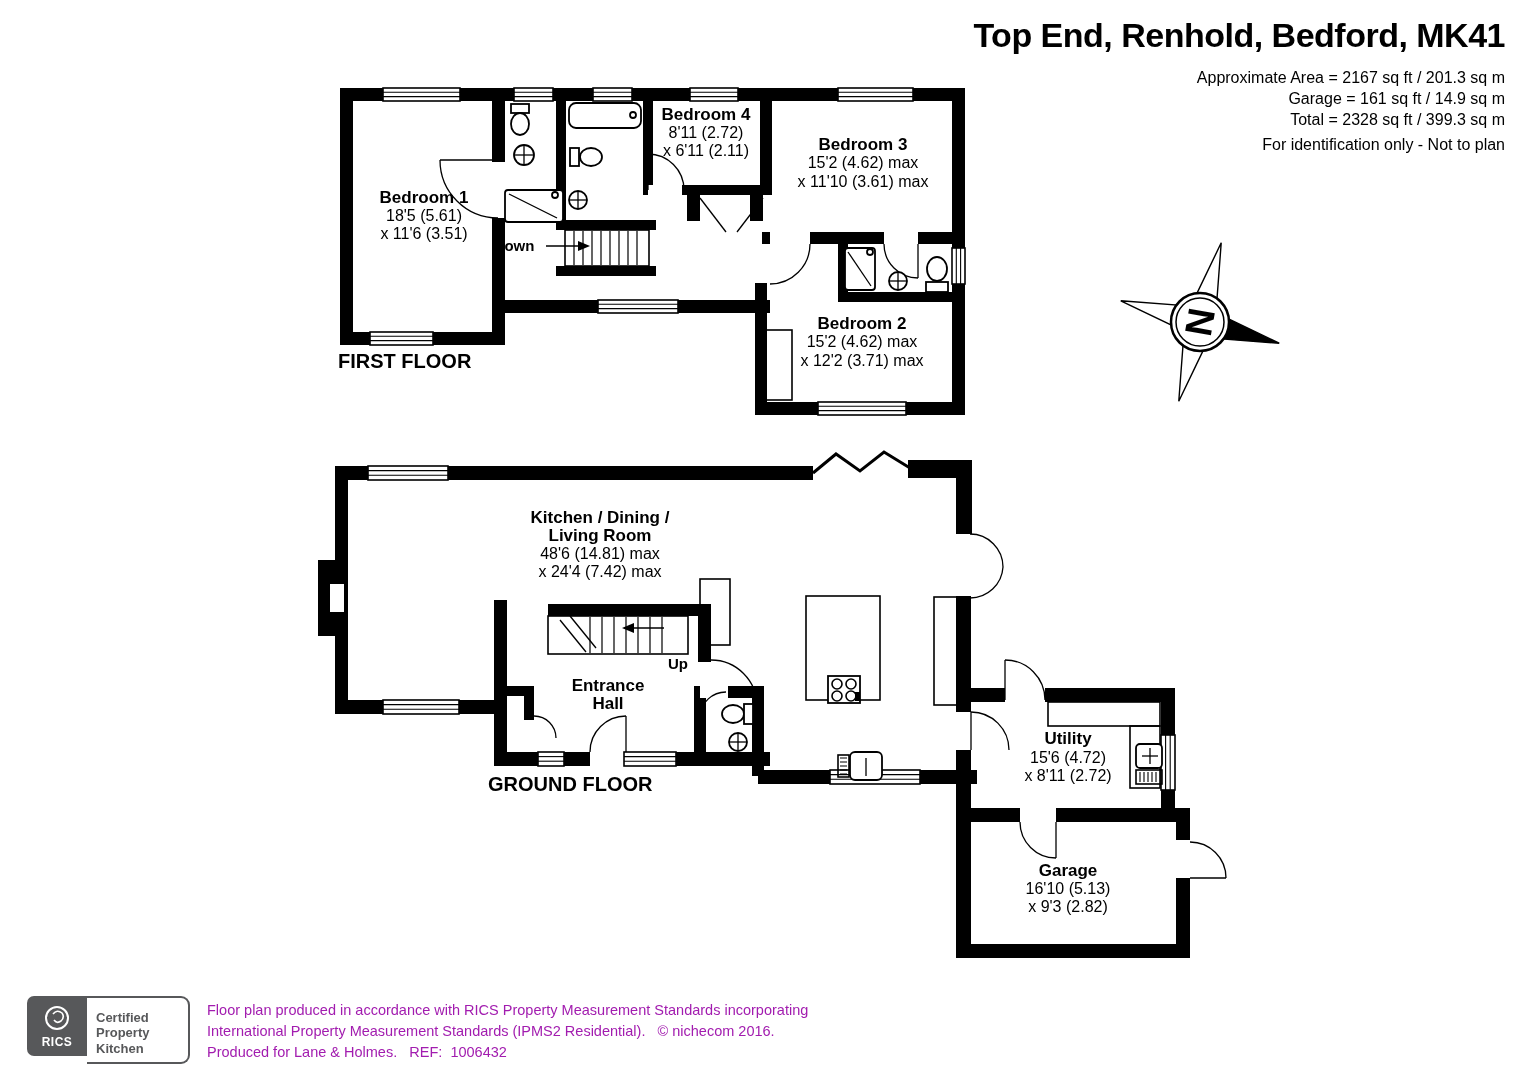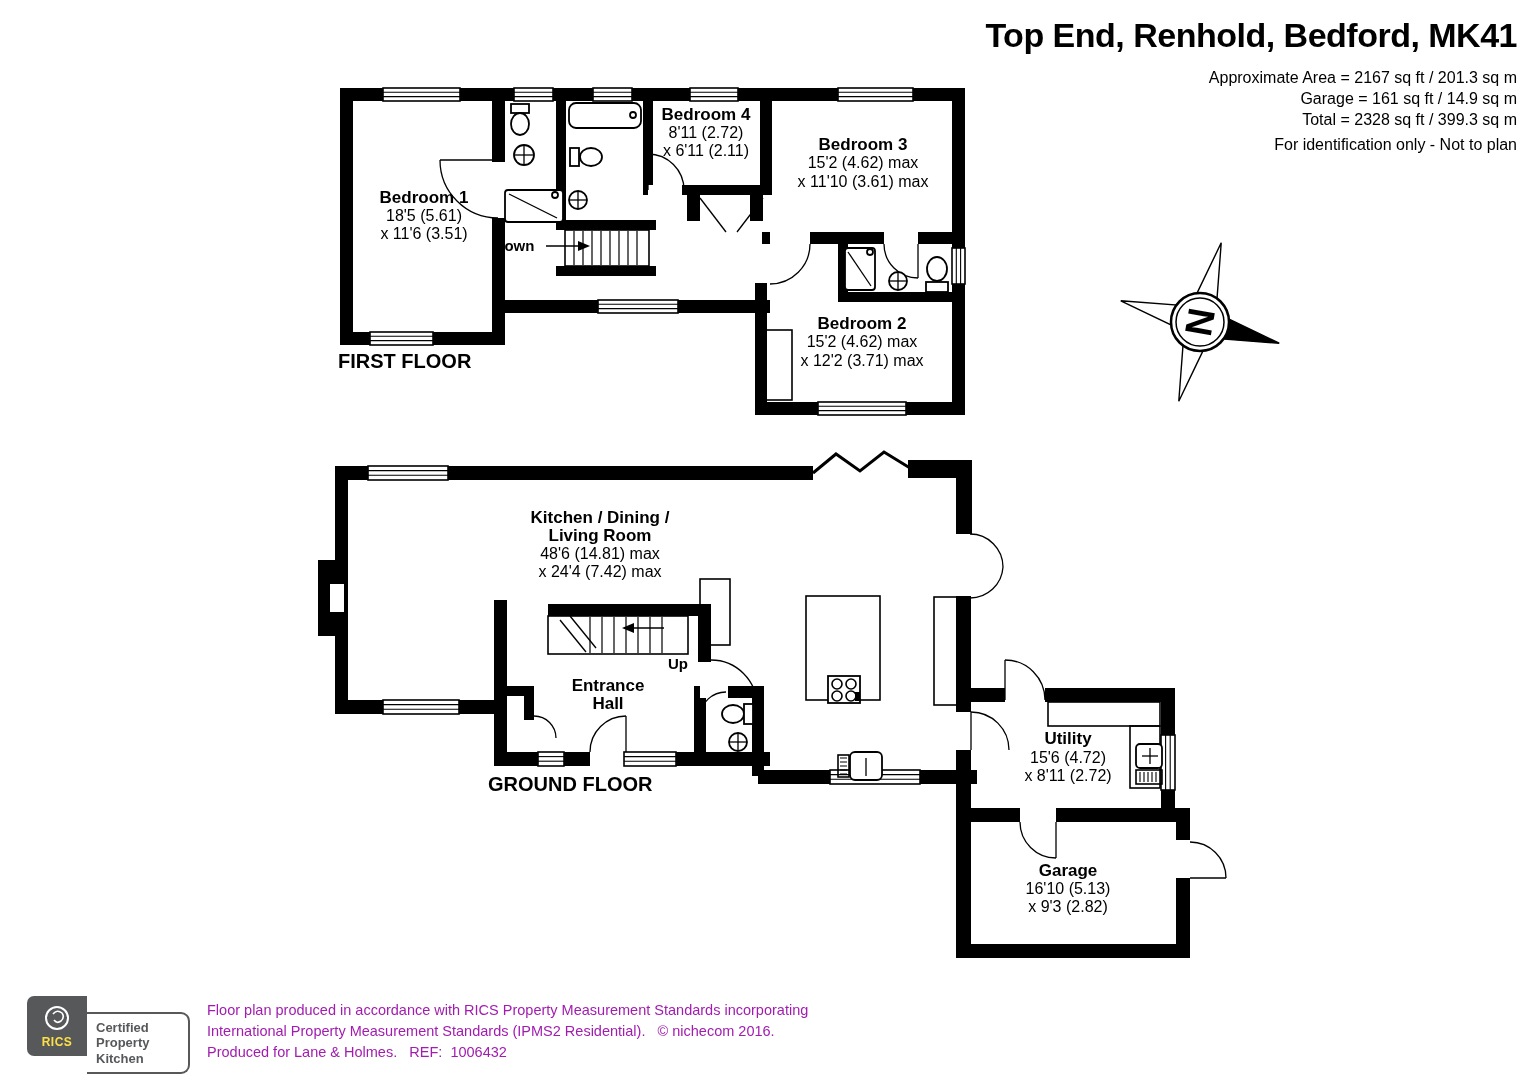--- a/index.html
+++ b/index.html
@@ -1,19 +1,19 @@
 <!DOCTYPE html>
 <html><head>
 <meta charset="utf-8">
 <style>
   html,body{margin:0;padding:0;background:#fff;}
   #canvas{position:relative;width:1527px;height:1080px;background:#fff;overflow:hidden;
           font-family:"Liberation Sans",sans-serif;color:#000;}
   
-  .header{position:absolute;top:16px;right:10px;text-align:right;}
+  .header{position:absolute;top:16px;right:22px;text-align:right;}
   .header .title{font-size:34px;font-weight:bold;letter-spacing:-0.5px;margin:0 0 14px 0;}
   .header .area-line{font-size:16px;line-height:1.18;margin:2px 0;}
   .header .small-note{font-size:16px;margin-top:6px;}
   
   svg.plan{position:absolute;left:0;top:0;}
   .wall{fill:#000;shape-rendering:crispEdges;}
   .gap{fill:#fff;shape-rendering:crispEdges;}
   .thin{fill:none;stroke:#000;stroke-width:1.6;}
   .fix{fill:#fff;stroke:#000;stroke-width:1.8;}
   .arc{fill:none;stroke:#000;stroke-width:1.3;}
@@ -25,23 +25,23 @@
   .room-name{font-size:17px;font-weight:bold;text-anchor:middle;}
   .room-dim{font-size:16px;text-anchor:middle;}
   .floor-label{font-size:20px;font-weight:bold;}
   .stair-label{font-size:15px;font-weight:bold;text-anchor:middle;}
   .north-letter{font-size:38px;font-weight:bold;text-anchor:middle;}
   
   .footer{position:absolute;left:27px;top:996px;display:flex;align-items:flex-start;}
   .badge{display:flex;}
   .badge-left{width:60px;height:60px;background:#57585a;border-radius:7px 0 0 7px;
               display:flex;flex-direction:column;align-items:center;justify-content:center;}
-  .badge-left .org{color:#fde047;font-size:12px;font-weight:bold;letter-spacing:0.5px;margin-top:1px;}
+  .badge-left .org{color:#ffffff;font-size:12px;font-weight:bold;letter-spacing:0.5px;margin-top:1px;}
   .badge-right{width:86px;height:48px;border:2.5px solid #57585a;border-left:none;
-               border-radius:0 9px 9px 0;padding:5px 6px 5px 9px;display:flex;flex-direction:column;justify-content:center;margin-top:16px;}
+               border-radius:0 9px 9px 0;padding:11px 6px 5px 9px;display:flex;flex-direction:column;justify-content:center;}
   .badge-right div{color:#57585a;font-size:13px;font-weight:bold;line-height:1.2;}
   .notes{margin-left:17px;padding-top:4px;}
   .notes div{color:#a21caf;font-size:14.5px;line-height:1.45;white-space:pre;}
 </style>
 </head>
 <body>
 
 <div id="canvas">
 
   <div class="header">

